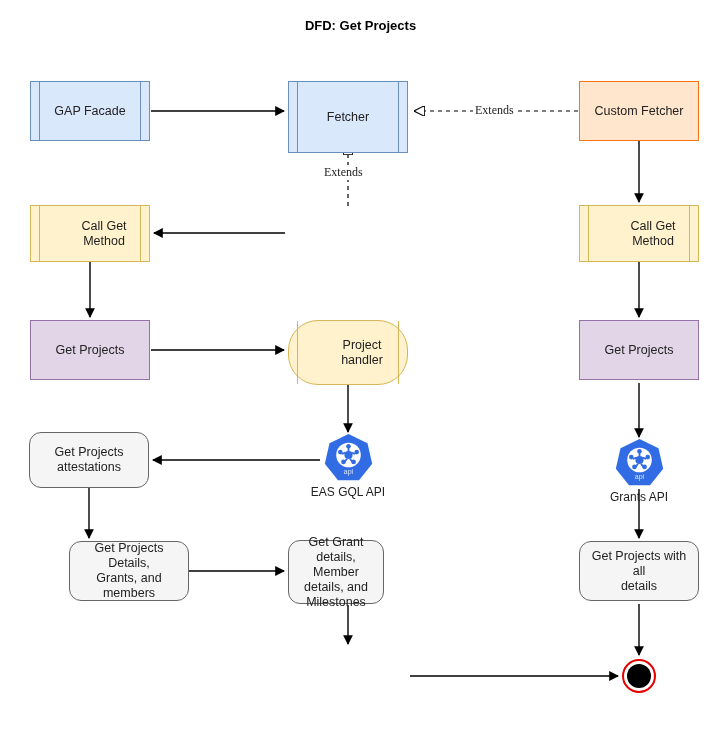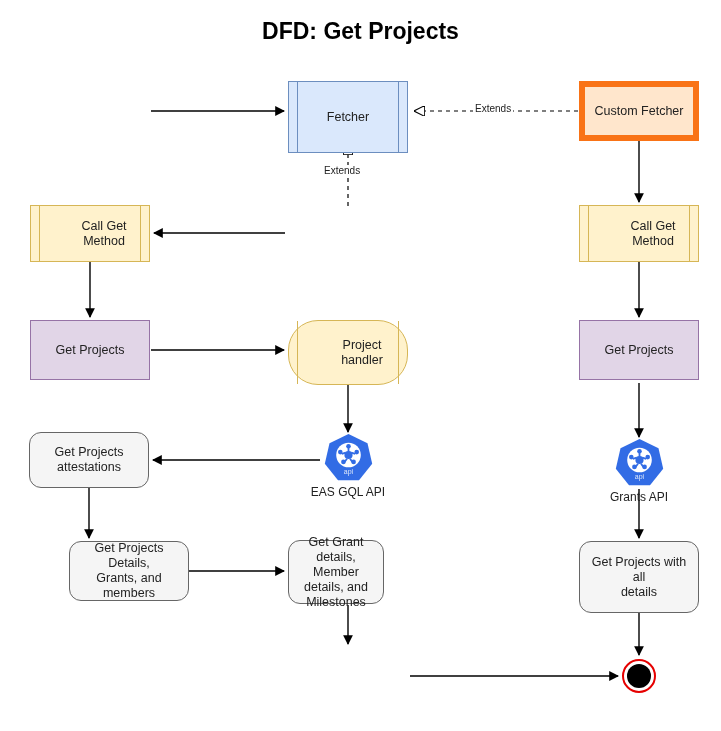--- a/index.html
+++ b/index.html
@@ -62,21 +62,21 @@
     border-color: #d6b656;
     background: #fff2cc;
     padding-left: 28px;
   }
   .shape-process.yellow::before,
   .shape-process.yellow::after {
     border-left-color: #d6b656;
   }
 
   .shape-rect-orange {
-    border: 6px solid #f97316;
+    border: 1px solid #f97316;
     background: #ffe6cc;
   }
   .shape-rect-purple {
     border: 1px solid #9673a6;
     background: #e1d5e7;
   }
   .shape-round-gray {
     border: 1px solid #666666;
     background: #f5f5f5;
     border-radius: 12px;
@@ -111,35 +111,36 @@
     top: 3px;
     right: 3px;
     bottom: 3px;
     border-radius: 50%;
     background: #000000;
   }
 
   
   .edge-label {
     position: absolute;
-    font-size: 10px;
+    font-size: 12px;
     color: #222222;
     background: #ffffff;
     padding: 0 2px;
     white-space: nowrap;
     z-index: 4;
+    font-family: Liberation Serif, serif;
   }
 
   #page-title {
     position: absolute;
     left: 0;
     top: 18px;
     width: 721px;
     text-align: center;
-    font-size: 23px;
+    font-size: 13px;
     font-weight: bold;
     color: #000000;
     z-index: 5;
   }
 </style>
 </head>
 <body>
 
 <div id="canvas">
 
@@ -183,20 +184,23 @@
 
     <line x1="149" y1="571" x2="284" y2="571" stroke="#000000" stroke-width="1.4" marker-end="url(#arrow)"></line>
 
     <line x1="348" y1="605" x2="348" y2="644" stroke="#000000" stroke-width="1.4" marker-end="url(#arrow)"></line>
 
     <line x1="410" y1="676" x2="618" y2="676" stroke="#000000" stroke-width="1.4" marker-end="url(#arrow)"></line>
 
     <line x1="639" y1="604" x2="639" y2="655" stroke="#000000" stroke-width="1.4" marker-end="url(#arrow)"></line>
   </svg>
 
+  <div class="node shape-process" style="left:30px; top:81px; width:120px; height:60px;">
+    <span class="lbl">GAP Facade</span>
+  </div>
 
   <div class="node shape-process" style="left:288px; top:81px; width:120px; height:72px;">
     <span class="lbl">Fetcher</span>
   </div>
 
   <div class="node shape-rect-orange" style="left:579px; top:81px; width:120px; height:60px;">
     <span class="lbl">Custom Fetcher</span>
   </div>
 
   <div class="edge-label" style="left:473px; top:103px;">Extends</div>
@@ -273,21 +277,21 @@
     <span class="lbl">Get Projects Details,
 Grants, and members</span>
   </div>
 
   <div class="node shape-round-gray" style="left:288px; top:540px; width:96px; height:64px;">
     <span class="lbl">Get Grant details,
 Member details, and
 Milestones</span>
   </div>
 
-  <div class="node shape-round-gray" style="left:579px; top:541px; width:120px; height:72px;">
+  <div class="node shape-round-gray" style="left:579px; top:541px; width:120px; height:60px;">
     <span class="lbl">Get Projects with all
 details</span>
   </div>
 
 
   <div class="end-node" style="left:622px; top:659px; width:34px; height:34px;">
     <div class="inner"></div>
   </div>
 
 </div>

